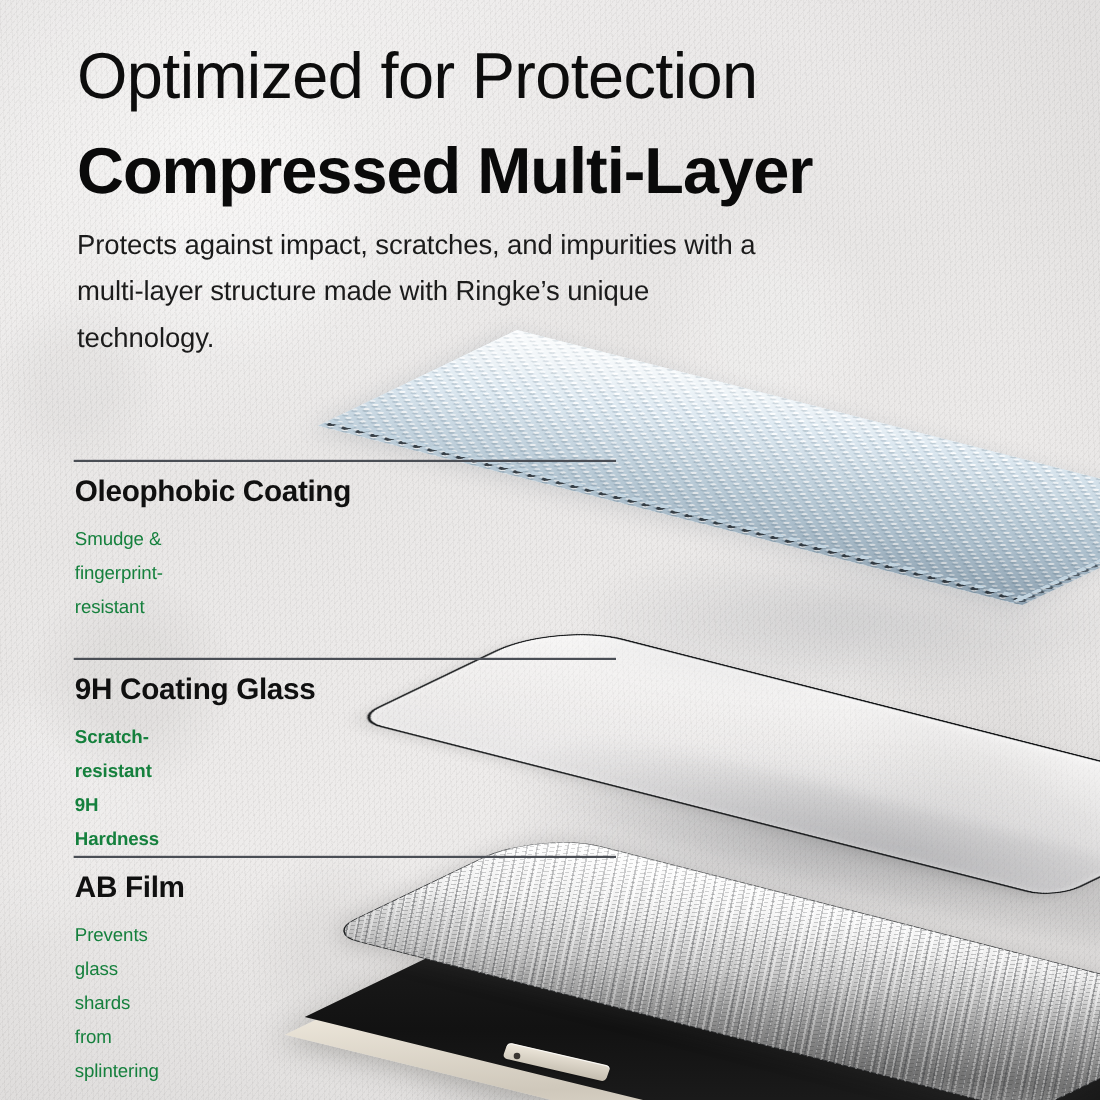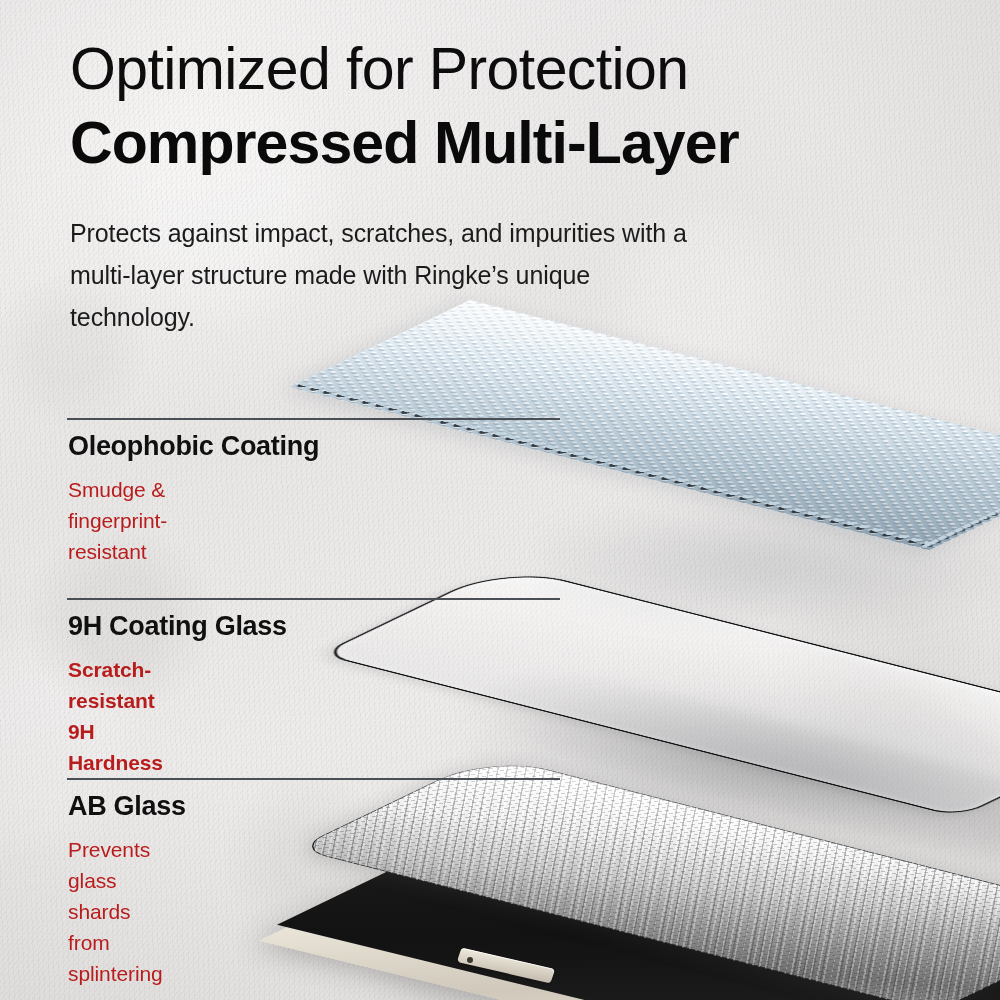--- a/index.html
+++ b/index.html
@@ -51,43 +51,43 @@
   .text-layer { position:absolute; inset:0; }
 
   .headline { position:absolute; left:70px; top:36px; width:840px; }
   .h-line1 {
     font-size:59px; line-height:66px; font-weight:400;
     letter-spacing:-0.6px; color:#0d0d0d; white-space:nowrap;
   }
   .h-line2 {
     font-size:59px; line-height:66px; font-weight:bold;
     letter-spacing:-0.9px; color:#0a0a0a; white-space:nowrap;
-    margin-top:8px;
+    margin-top:20px;
   }
 
   .subcopy {
-    position:absolute; left:70px; top:212px; width:620px;
+    position:absolute; left:70px; top:202px; width:620px;
     font-size:25px; line-height:42px; font-weight:400; color:#1b1b1b;
     letter-spacing:-0.1px;
   }
 
   
   .callout { position:absolute; left:0; top:0; }
   .callout .rule {
     position:absolute; left:67px; height:0;
     border-top:2px solid #4a4e55;
   }
   .callout .c-title {
     position:absolute; left:68px;
     font-size:27px; font-weight:bold; color:#101010; letter-spacing:-0.3px;
     white-space:nowrap;
   }
   .callout .c-desc {
     position:absolute; left:68px;
-    font-size:21px; line-height:31px; font-weight:400; color:#b91c1c;
+    font-size:17px; line-height:31px; font-weight:400; color:#15803d;
     letter-spacing:-0.1px;
   }
 
   #callout-0 .rule { top:418px; width:493px; }
   #callout-0 .c-title { top:431px; }
   #callout-0 .c-desc  { top:474px; }
 
   #callout-1 .rule { top:598px; width:493px; }
   #callout-1 .c-title { top:611px; }
   #callout-1 .c-desc  { top:654px;font-weight:bold; }
@@ -322,18 +322,18 @@
     </div>
 
     <div class="callout" id="callout-1">
       <div class="rule"></div>
       <div class="c-title">9H Coating Glass</div>
       <div class="c-desc">Scratch-resistant 9H Hardness</div>
     </div>
 
     <div class="callout" id="callout-2">
       <div class="rule"></div>
-      <div class="c-title">AB Glass</div>
+      <div class="c-title">AB Film</div>
       <div class="c-desc">Prevents glass shards from splintering upon breakage</div>
     </div>
 
   </div>
 </div>
 
 </body></html>

